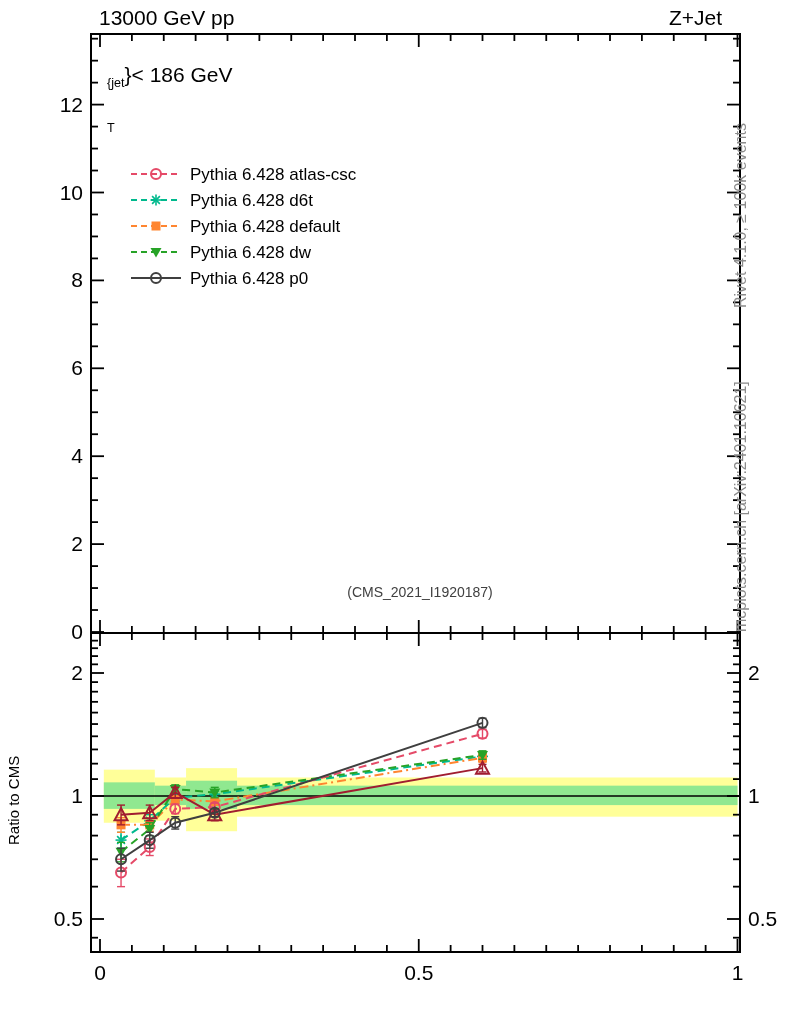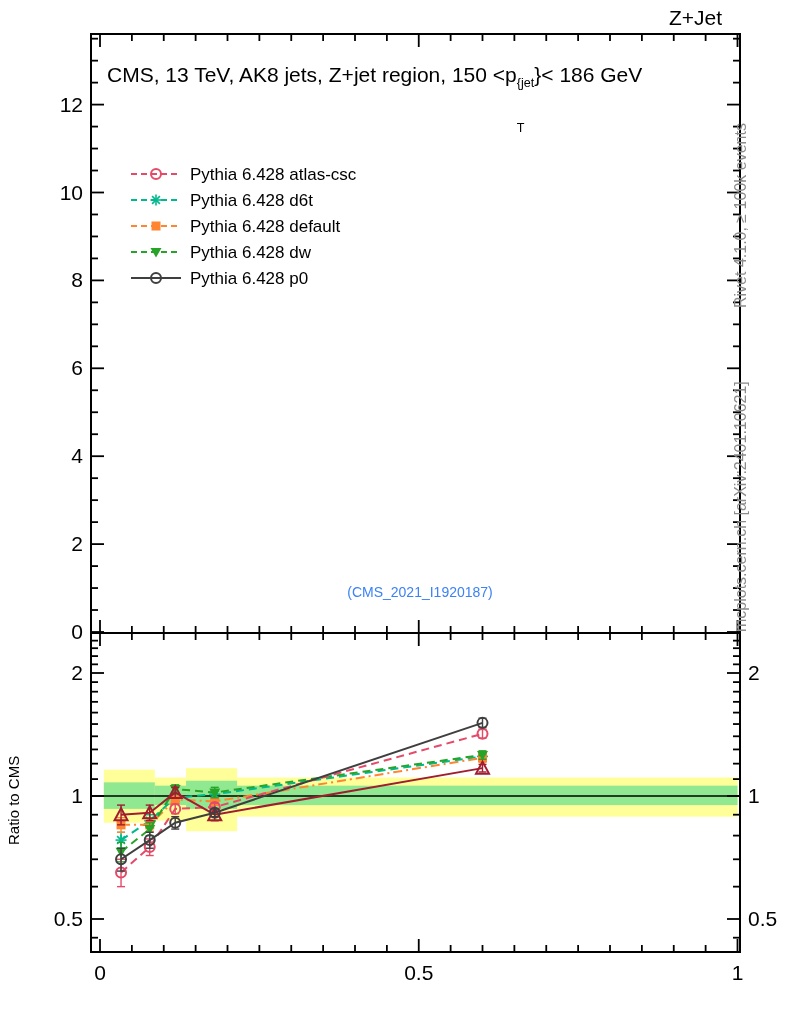--- a/index.html
+++ b/index.html
@@ -4,21 +4,21 @@
 <style>
   html,body{margin:0;padding:0;background:#fff;}
   .page{position:relative;width:786px;height:1024px;background:#fff;overflow:hidden;
         font-family:"Liberation Sans",sans-serif;color:#000;}
   .abs{position:absolute;white-space:nowrap;}
   .hdr{font-size:21px;top:6px;}
   .title{left:107px;top:63px;font-size:21px;}
   .stack{display:inline-flex;flex-direction:column;vertical-align:-0.40em;
          font-size:0.60em;line-height:1.0;text-align:left;gap:32px;}
   .watermark{left:280px;width:280px;top:584px;text-align:center;
-             font-size:14px;color:#3b82f6;}
+             font-size:14px;color:#404040;}
   .vtext{transform:rotate(-90deg);transform-origin:0 100%;}
   .sidenote{color:#8c8c8c;font-size:16px;height:18px;line-height:18px;}
   .ratiolabel{font-size:15px;height:16px;line-height:16px;color:#000;}
   .xlabel{font-size:21px;top:988px;right:19px;}
   svg{position:absolute;left:0;top:0;}
   svg text{font-family:"Liberation Sans",sans-serif;fill:#000;}
 </style>
 </head>
 <body>
 
@@ -389,24 +389,25 @@
         <polygon points="156,257.5 150.5,248 161.5,248" fill="#27a327"></polygon>
         <text x="190" y="258" font-size="17">Pythia 6.428 dw</text>
       </g>
       <g>
         <line x1="131" x2="181" y1="278" y2="278" stroke="#3f3f3f" stroke-width="2"></line>
         <circle cx="156" cy="278" r="5" fill="none" stroke="#3f3f3f" stroke-width="2"></circle>
         <text x="190" y="284" font-size="17">Pythia 6.428 p0</text>
       </g>
     </svg>
 
+  <div class="abs hdr" style="left:99px;">13000 GeV pp</div>
   <div class="abs hdr" style="right:64px;">Z+Jet</div>
 
   <div class="abs title">
-    <span>CMS, 13 TeV, AK8 jets, Z+jet region, 150 &lt;p</span><span class="stack">
+    <span class="stack">
         <span>{jet</span>
         <span>T</span>
       </span><span>}&lt; 186 GeV</span>
   </div>
 
   <div class="abs watermark">(CMS_2021_I1920187)</div>
 
   <div class="abs vtext sidenote" style="left:750px;top:290px;">Rivet 4.1.0, ≥ 100k events</div>
   <div class="abs vtext sidenote" style="left:750px;top:614px;">mcplots.cern.ch [arXiv:2401.10621]</div>
 

